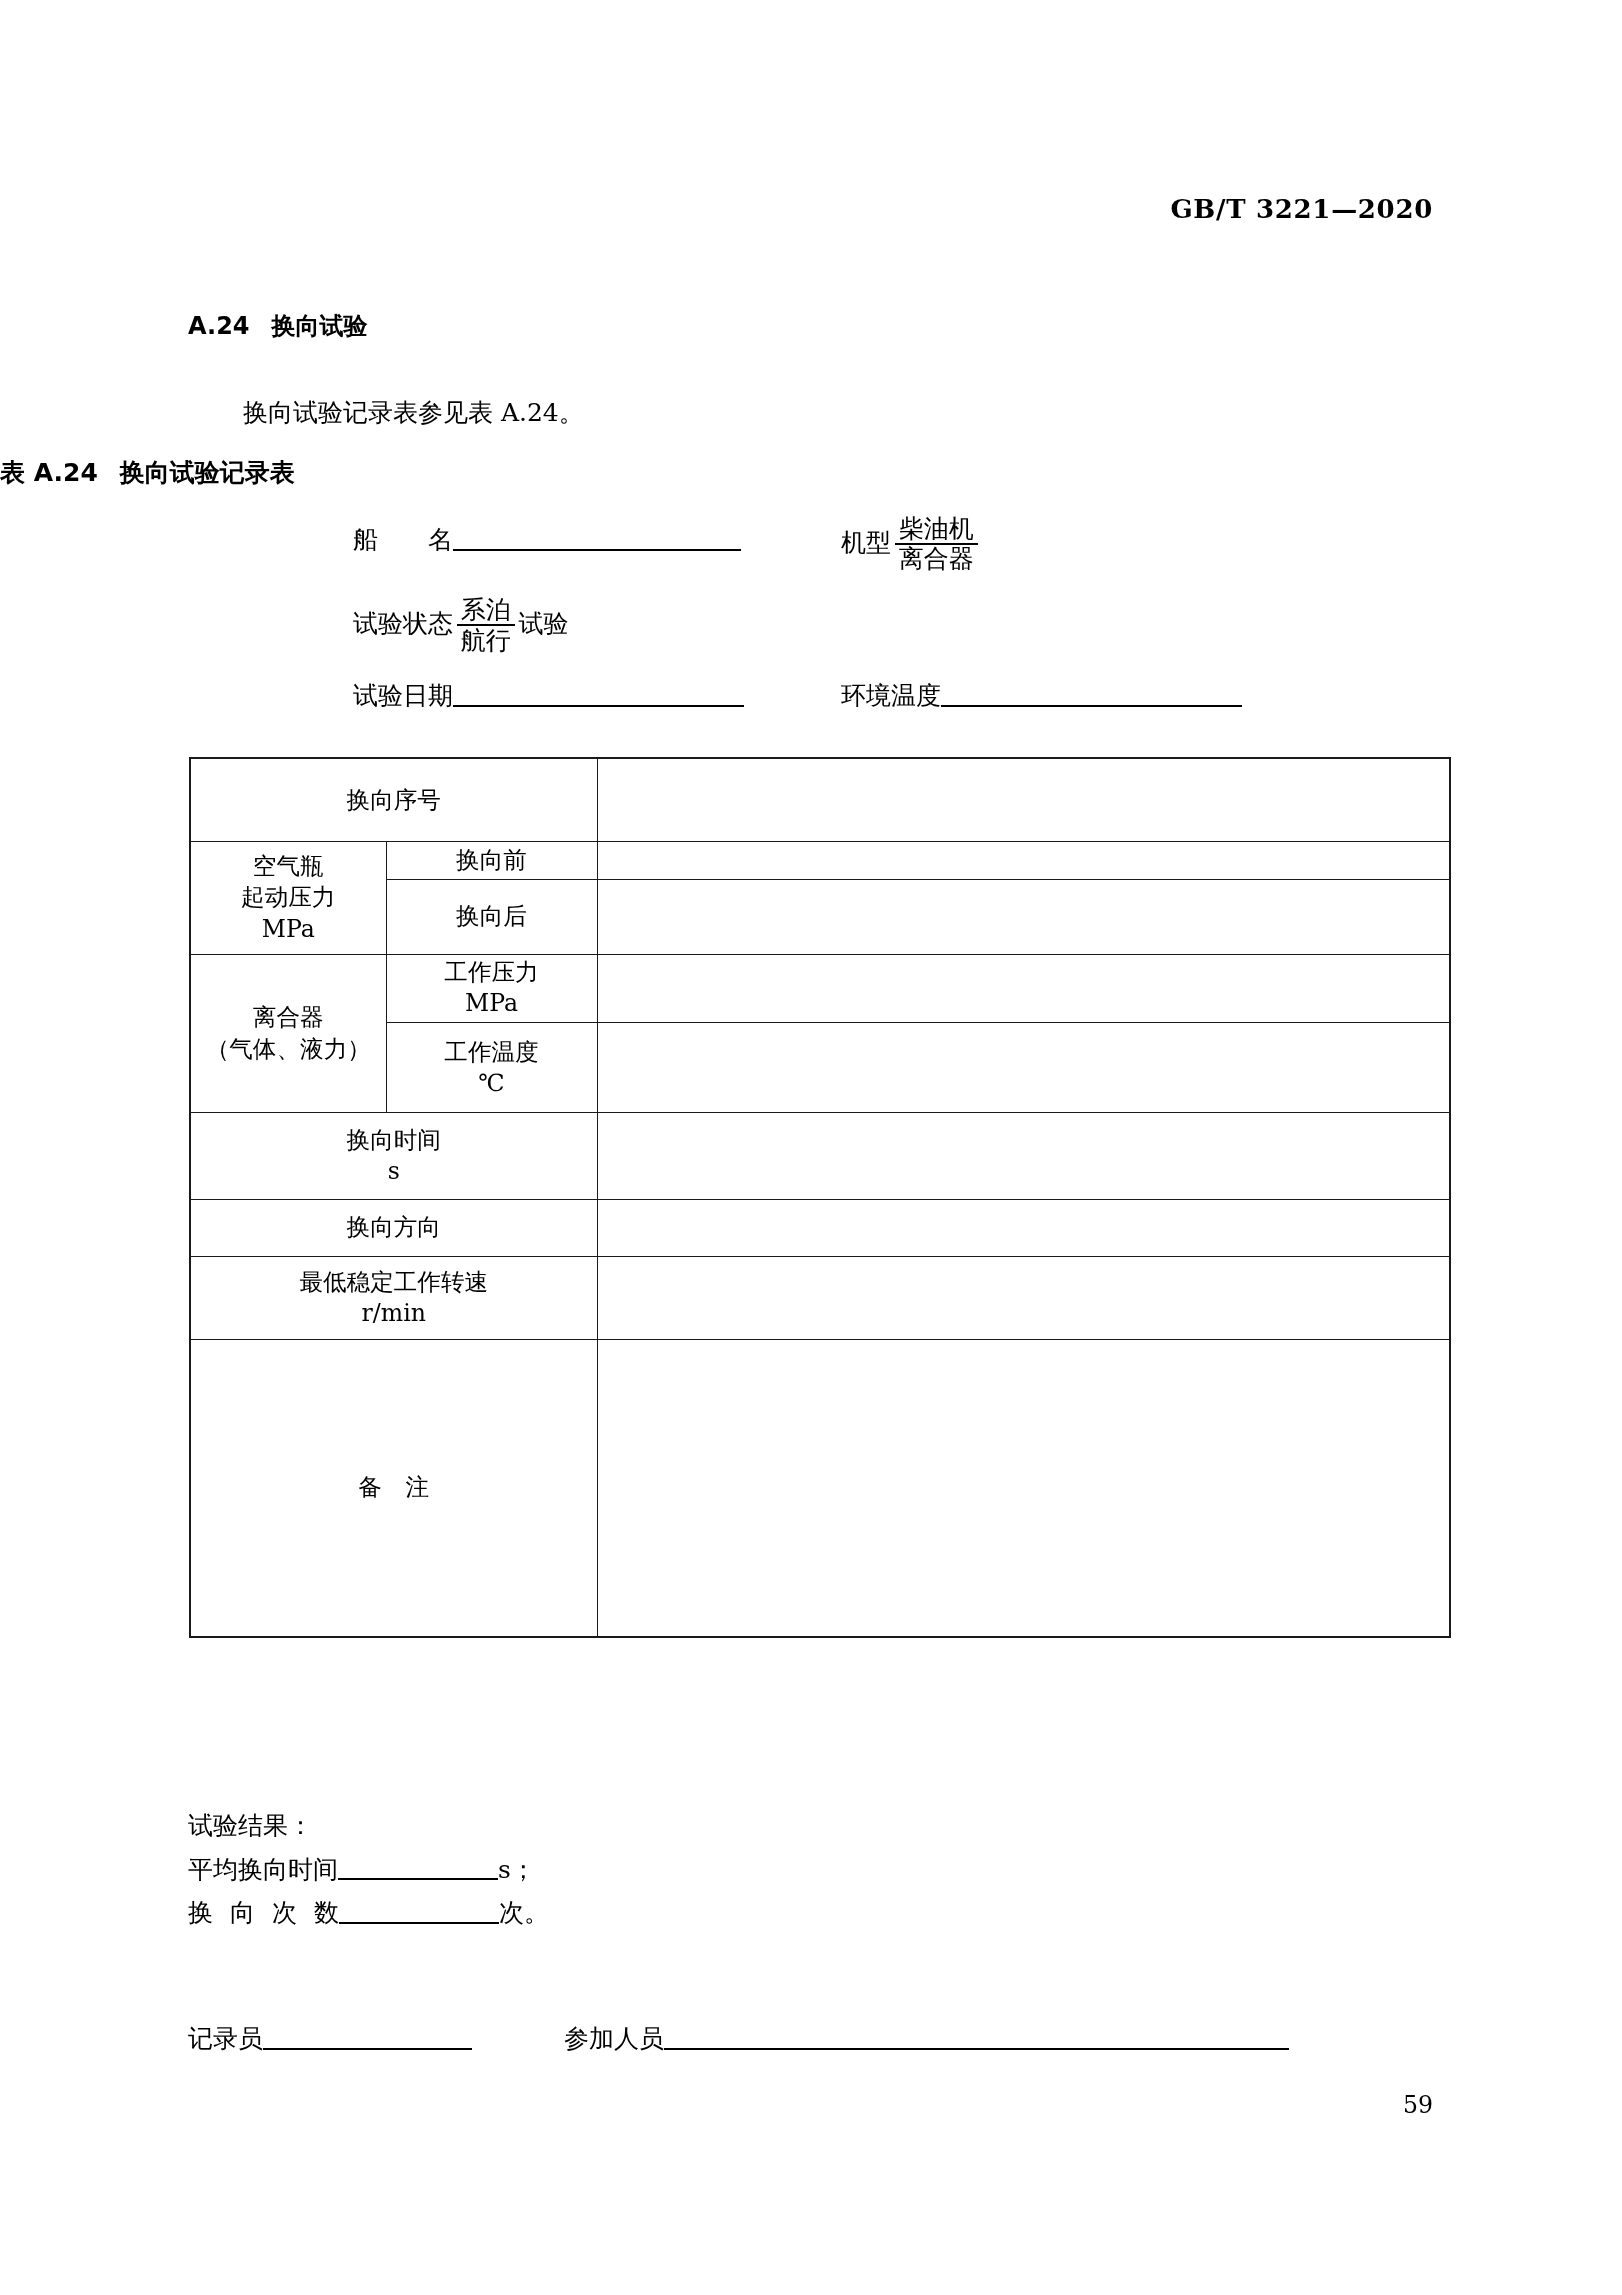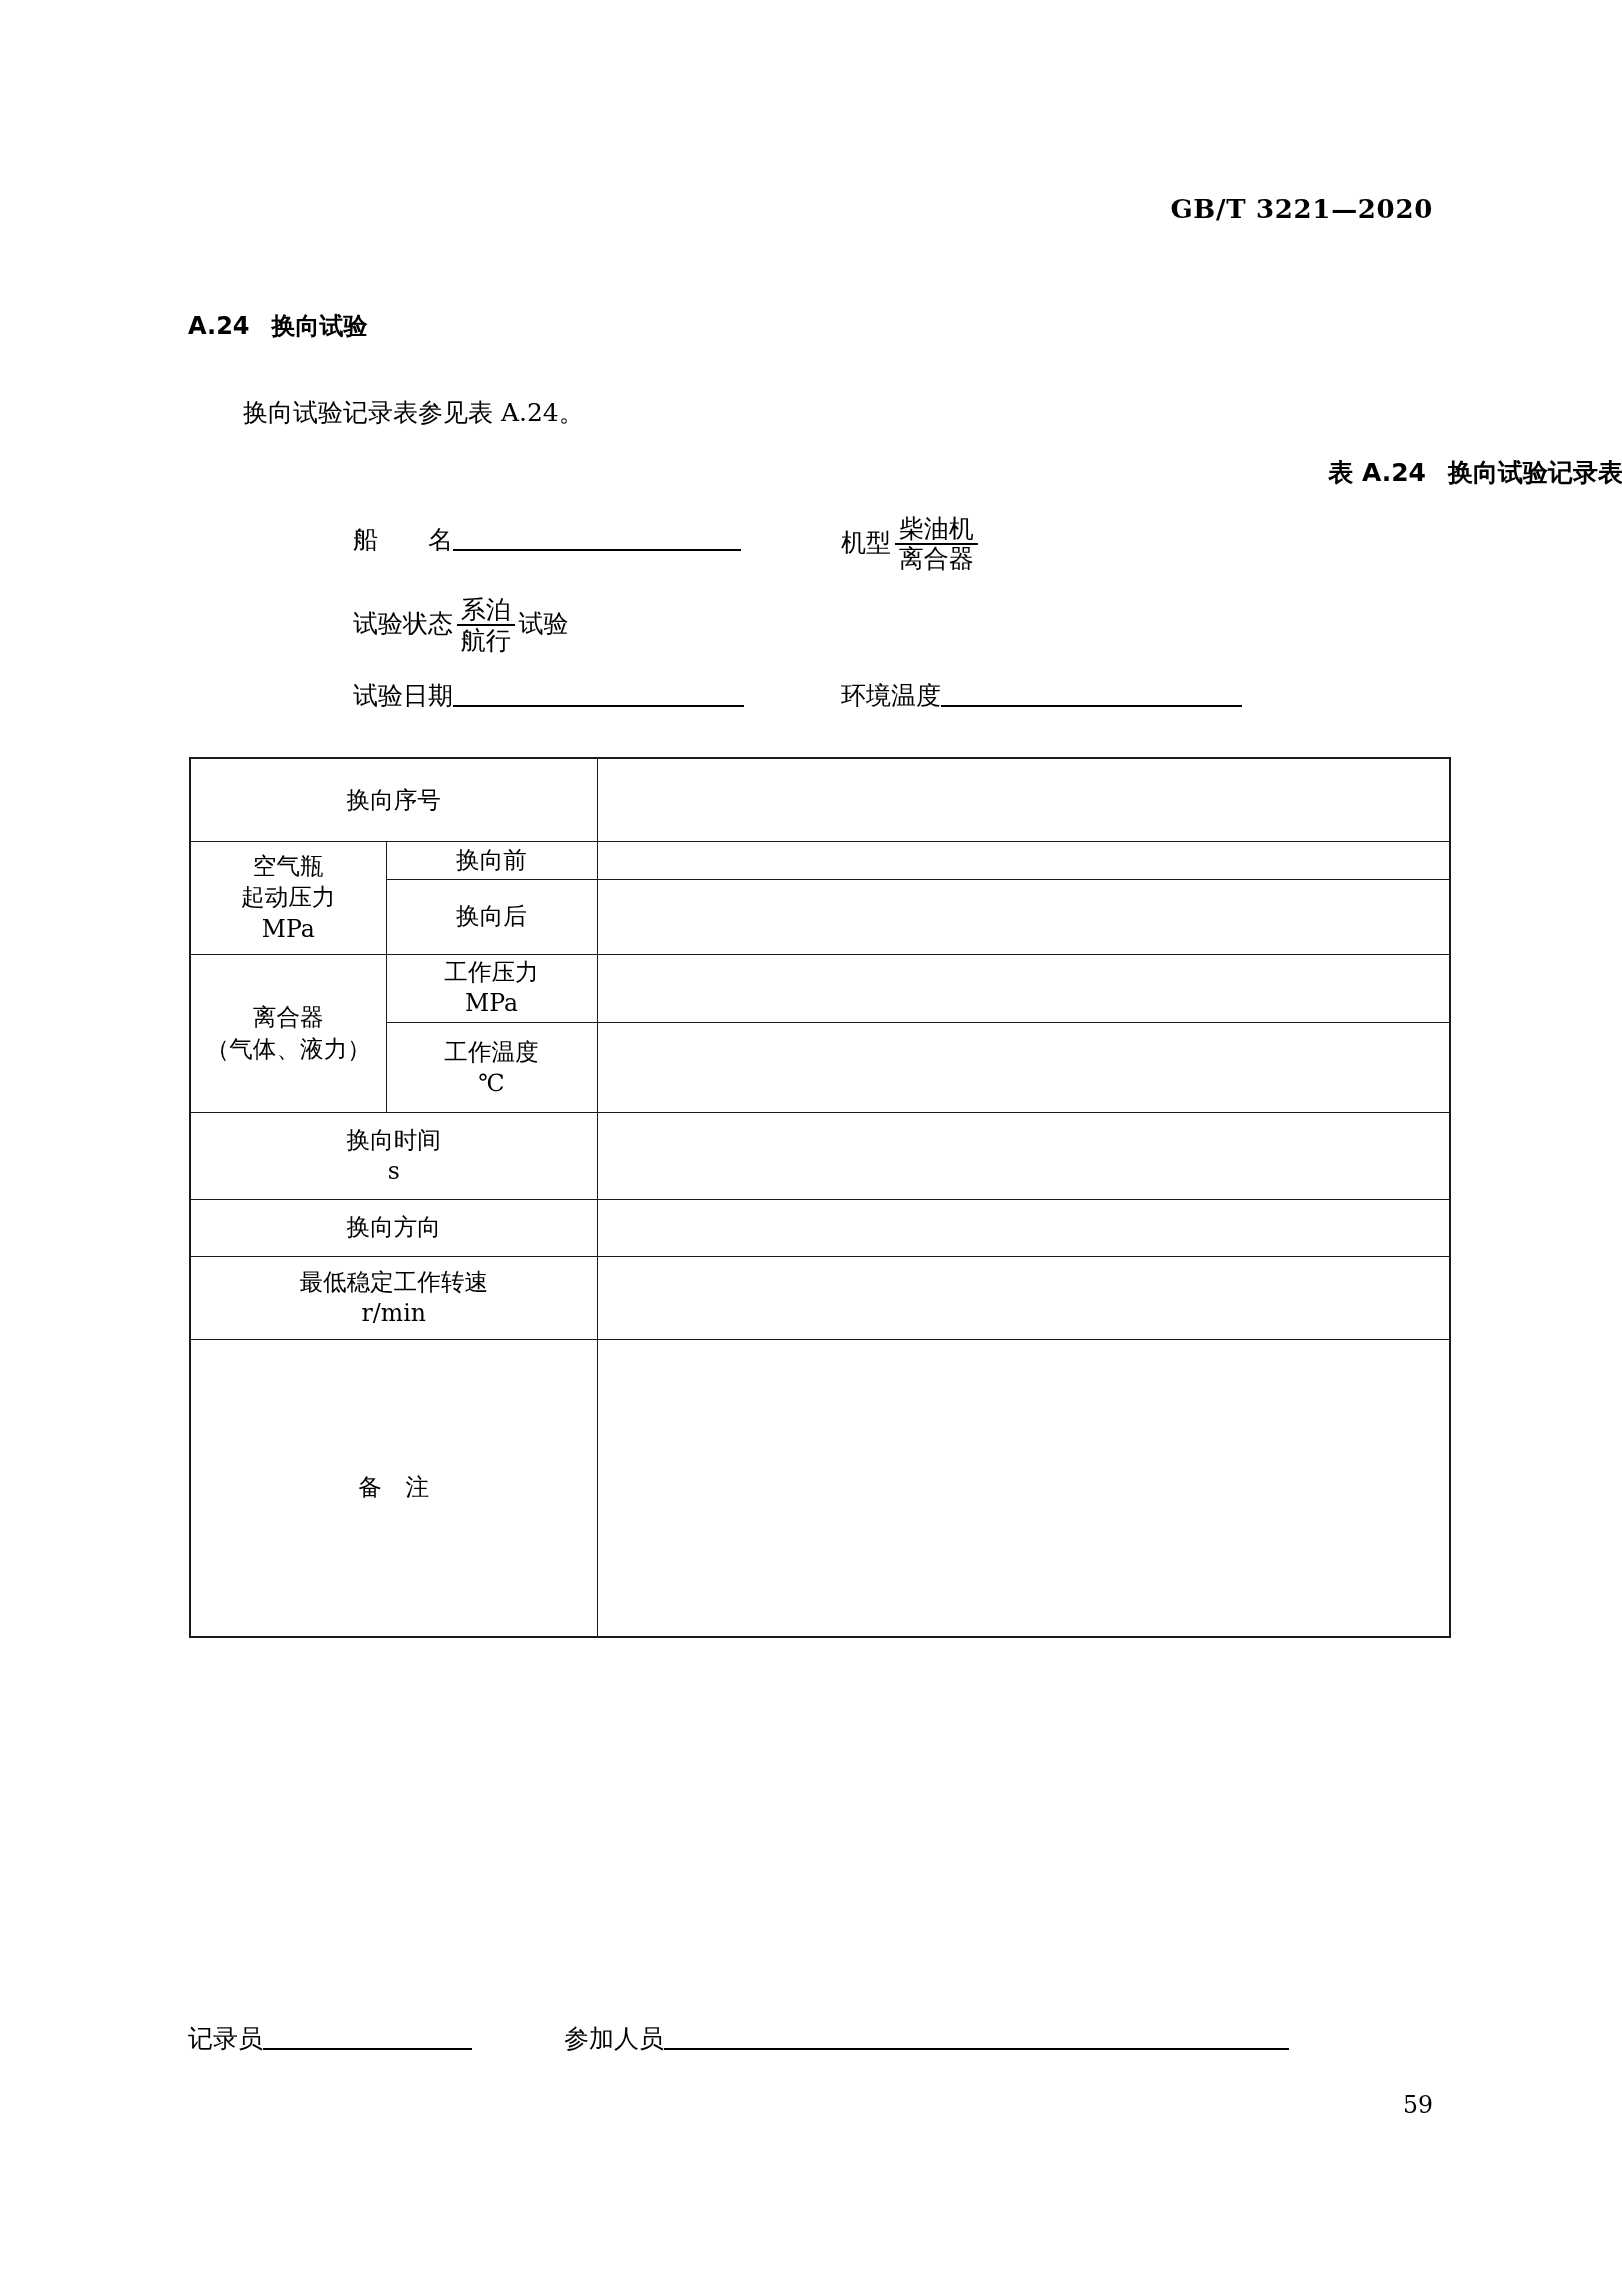--- a/index.html
+++ b/index.html
@@ -52,21 +52,21 @@
     font-size: 25px;
     white-space: nowrap;
   }
 
   
   .table-caption {
     position: absolute;
     top: 456px;
     left: 0;
     width: 1623px;
-    text-align: right;
+    text-align: left;
     font-family: "DejaVu Sans", "Liberation Sans", sans-serif;
     font-weight: bold;
     font-size: 25px;
     white-space: nowrap;
   }
   .table-caption .cap-gap { display: inline-block; width: 22px; }
 
   
   .form-block {
     position: absolute;
@@ -293,20 +293,35 @@
         <td class="outer-right"></td>
       </tr>
 
       <tr>
         <td colspan="2" class="outer-left outer-bottom" style="height:291px;">备　注</td>
         <td class="outer-right outer-bottom"></td>
       </tr>
     </tbody>
   </table>
 
+  <div class="results">
+    <div class="line">
+      <span>试验结果：</span>
+    </div>
+    <div class="line">
+      <span>平均换向时间</span>
+      <span class="rule" style="width:160px;"></span>
+      <span>s；</span>
+    </div>
+    <div class="line">
+      <span class="spread-4">换向次数</span>
+      <span class="rule" style="width:160px;"></span>
+      <span>次。</span>
+    </div>
+  </div>
 
   <div class="signature">
     <span>记录员</span>
     <span class="rule" style="width:209px;"></span>
     <span class="sig-gap"></span>
     <span>参加人员</span>
     <span class="rule" style="width:625px;"></span>
   </div>
 
   <div class="folio">59</div>

